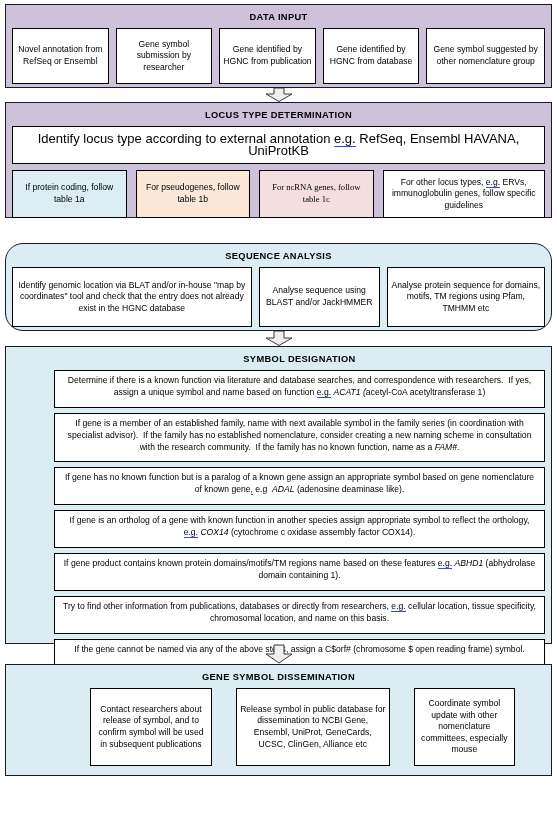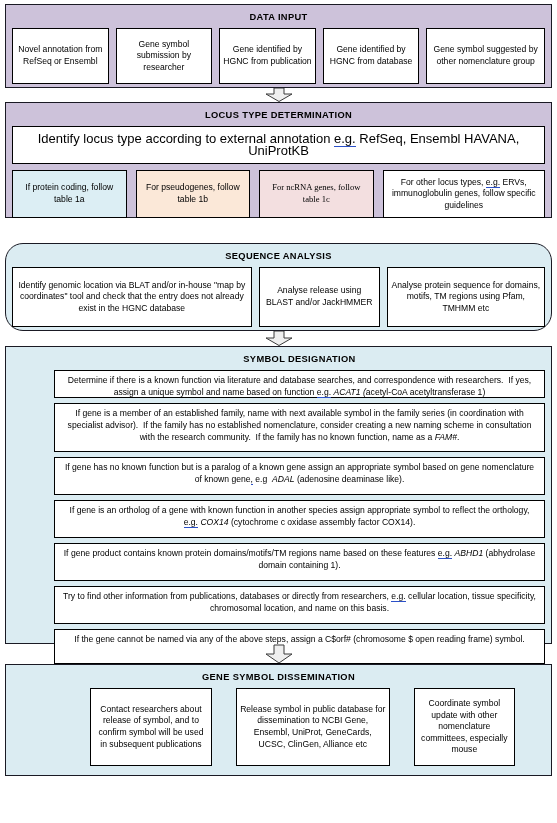--- a/index.html
+++ b/index.html
@@ -142,35 +142,35 @@
       </div>
     </div>
   </div>
 
   <div class="spacer-white" style="height:25px;"></div>
 
   <div class="panel paleblue" style="height:88px;border-radius:18px;">
     <div class="panel-title">SEQUENCE ANALYSIS</div>
     <div class="row" style="height:60px;">
       <div class="box" style="flex:2.05 1 0;">Identify genomic location via BLAT and/or in-house "map by coordinates" tool and check that the entry does not already exist in the HGNC database</div>
-      <div class="box" style="flex:1 1 0;">Analyse release using BLAST and/or JackHMMER</div>
+      <div class="box" style="flex:1 1 0;">Analyse sequence using BLAST and/or JackHMMER</div>
       <div class="box" style="flex:1.33 1 0;">Analyse protein sequence for domains, motifs, TM regions using Pfam, TMHMM etc</div>
     </div>
   </div>
 
   <div class="arrow-wrap" style="height:15px;">
     <svg class="arrow-svg" width="34" height="15" viewBox="0 0 34 15">
       <polygon points="12,0 22,0 22,7 30,7 17,14.5 4,7 12,7" fill="#efefef" stroke="#3a3a3a" stroke-width="1"></polygon>
     </svg>
   </div>
 
   <div class="panel paleblue" style="height:298px;padding-left:48px;">
     <div class="panel-title">SYMBOL DESIGNATION</div>
 
-    <div class="step" style="height:28px;text-align:center;">
+    <div class="step" style="height:38px;text-align:center;">
       <span>Determine if there is a known function via literature and database searches, and correspondence with researchers.&nbsp; If yes, assign a unique symbol and name based on function <span class="eg">e.g.</span> <em class="gene">ACAT1 (</em>acetyl-CoA acetyltransferase 1)</span>
     </div>
 
     <div class="step" style="height:49px;">
       <span>If gene is a member of an established family, name with next available symbol in the family series (in coordination with specialist advisor).&nbsp; If the family has no established nomenclature, consider creating a new naming scheme in consultation with the research community.&nbsp; If the family has no known function, name as a <em class="gene">FAM#</em>.</span>
     </div>
 
     <div class="step" style="height:38px;">
       <span>If gene has no known function but is a paralog of a known gene assign an appropriate symbol based on gene nomenclature of known gene<span class="eg">,</span> <span class="sp">e.g</span>&nbsp; <em class="gene">ADAL</em> (adenosine deaminase like).</span>
     </div>

